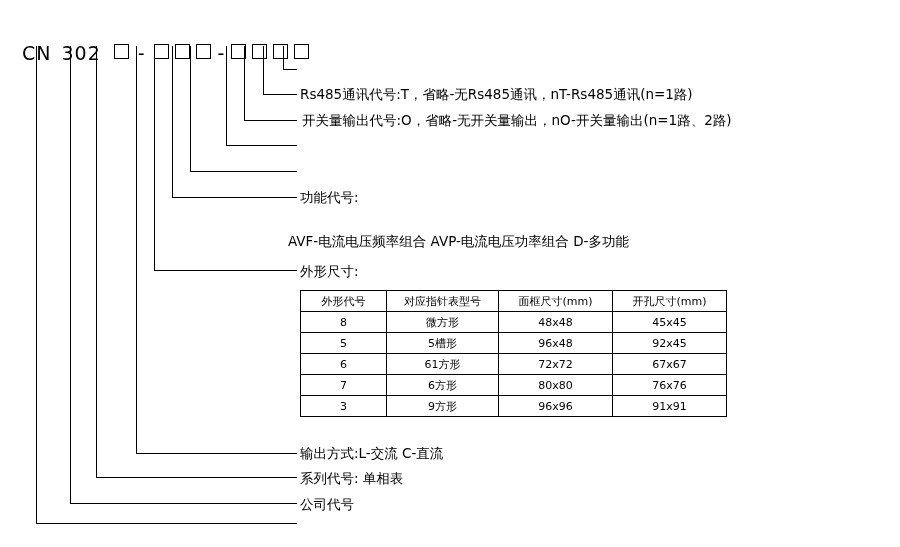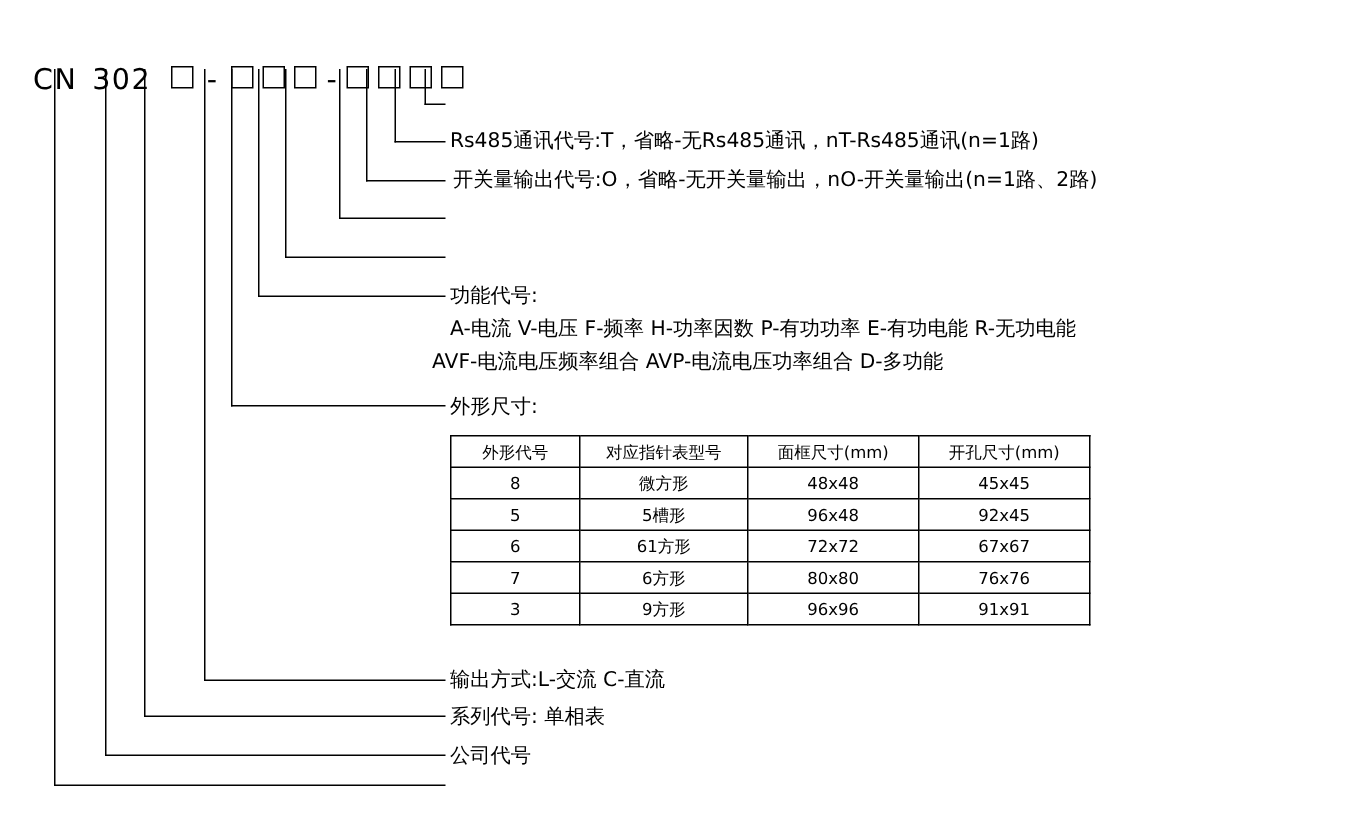--- a/index.html
+++ b/index.html
@@ -141,21 +141,20 @@
   <div class="vline" style="left:70px; top:46px; height:458px;"></div>
   <div class="hline" style="left:70px; top:503px; width:227px;"></div>
 
   <div class="vline" style="left:36px; top:46px; height:478px;"></div>
   <div class="hline" style="left:36px; top:523px; width:261px;"></div>
 
   <div class="lbl" style="left:300px; top:85px;">Rs485通讯代号:T，省略-无Rs485通讯，nT-Rs485通讯(n=1路)</div>
   <div class="lbl" style="left:292px; top:111px;margin-left:10px;">开关量输出代号:O，省略-无开关量输出，nO-开关量输出(n=1路、2路)</div>
 
   <div class="lbl" style="left:300px; top:188px;">功能代号:</div>
-  <div class="lbl" style="left:300px; top:210px;">A-电流  V-电压  F-频率  H-功率因数  P-有功功率  E-有功电能  R-无功电能</div>
   <div class="lbl" style="left:288px; top:232px;">AVF-电流电压频率组合  AVP-电流电压功率组合  D-多功能</div>
 
   <div class="lbl" style="left:300px; top:262px;">外形尺寸:</div>
 
   <table class="dim-table" style="left:300px; top:290px;">
     <thead>
       <tr>
         <th class="col-a">外形代号</th>
         <th class="col-b">对应指针表型号</th>
         <th class="col-c">面框尺寸(mm)</th>

